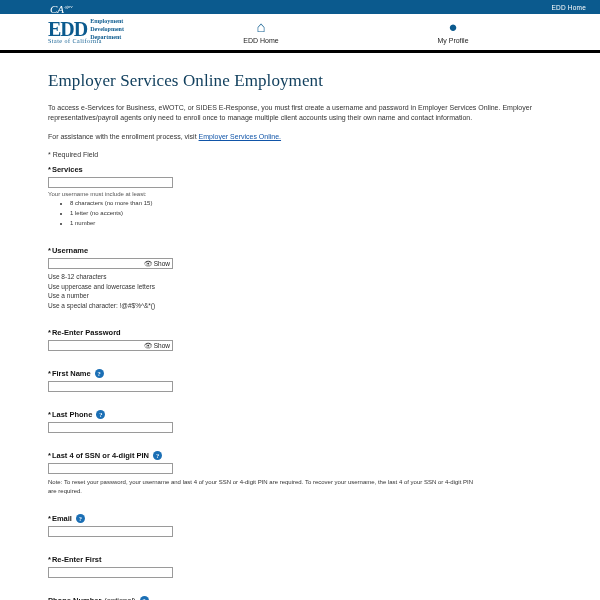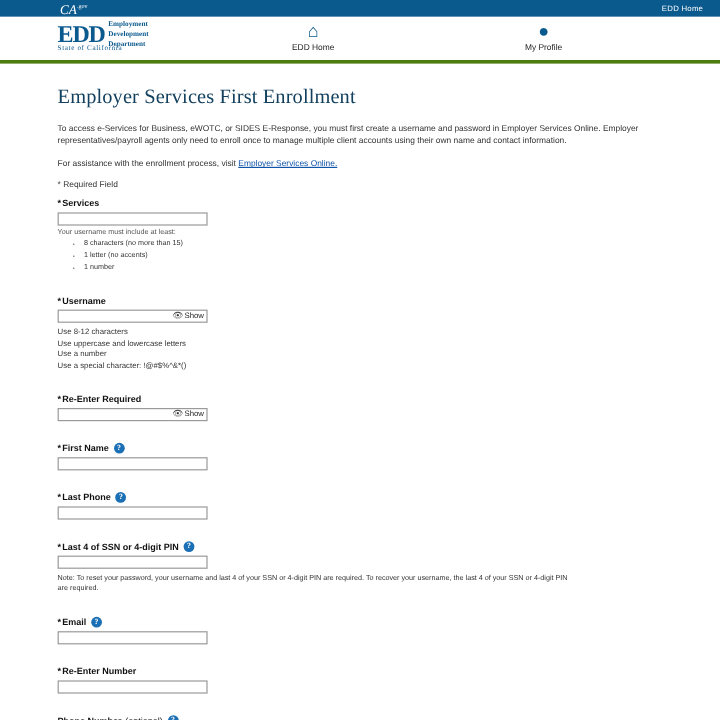--- a/index.html
+++ b/index.html
@@ -36,21 +36,21 @@
     color: #ffffff;
     line-height: 11px;
   }
   .ca-gov sup { font-size: 5px; font-style: normal; vertical-align: super; }
 
   
   .header {
     position: relative;
     height: 39px;
     background: #ffffff;
-    border-bottom: 3px solid #4d7c0f;
+    border-bottom: 3px solid #000000;
   }
   .edd-logo {
     position: absolute;
     left: 48px; top: 3px;
     display: flex;
     align-items: center;
   }
   .edd-logo .edd-text {
     font-family: "Liberation Serif", serif;
     font-weight: bold;
@@ -221,21 +221,21 @@
       <span class="nav-icon">⌂</span>
       <span class="nav-label">EDD Home</span>
     </div>
     <div class="nav-item nav-profile">
       <span class="nav-icon">●</span>
       <span class="nav-label">My Profile</span>
     </div>
   </div>
 
   <div class="content">
-    <h1>Employer Services First Enrollment</h1>
+    <h1>Employer Services Online Employment</h1>
     <p class="intro">To access e-Services for Business, eWOTC, or SIDES E-Response, you must first create a username and password in Employer Services Online. Employer representatives/payroll agents only need to enroll once to manage multiple client accounts using their own name and contact information.</p>
     <p class="assist">
       <span>For assistance with the enrollment process, visit </span><a href="#">Employer Services Online.</a>
     </p>
     <div class="req-note">* Required Field</div>
 
     <div class="field">
       <div class="field-label">
         <span class="star">*</span>
           <span>Services</span>
@@ -269,21 +269,21 @@
         <div>Use a number</div>
         <div>Use a special character: !@#$%^&amp;*()</div>
       </div>
     </div>
 
     <div class="spacer-18"></div>
 
     <div class="field">
       <div class="field-label">
         <span class="star">*</span>
-          <span>Re-Enter Required</span>
+          <span>Re-Enter Password</span>
       </div>
       <div class="input-wrap">
         <input class="input" type="password" value="" style="">
         <div class="show-toggle">
           <span class="eye">👁</span>
           <span>Show</span>
         </div>
       </div>
     </div>
 
@@ -330,21 +330,21 @@
         <span class="help-icon">?</span>
       </div>
       <input class="input" type="text" value="" style="">
     </div>
 
     <div class="spacer-18"></div>
 
     <div class="field">
       <div class="field-label">
         <span class="star">*</span>
-          <span>Re-Enter Number</span>
+          <span>Re-Enter First</span>
       </div>
       <input class="input" type="text" value="" style="">
     </div>
 
     <div class="spacer-18"></div>
 
     <div class="field">
       <div class="field-label">
         <span>Phone Number</span>
         <span class="optional">(optional)</span>

